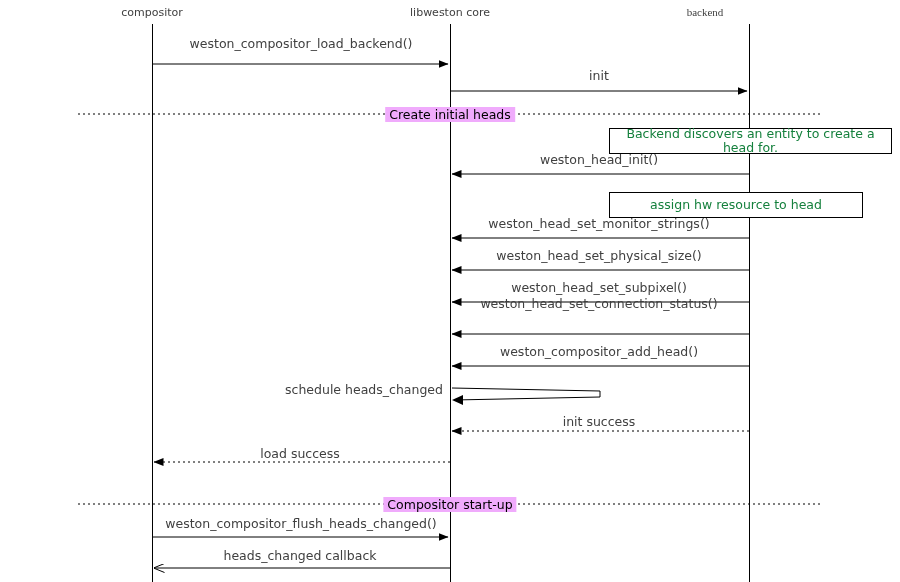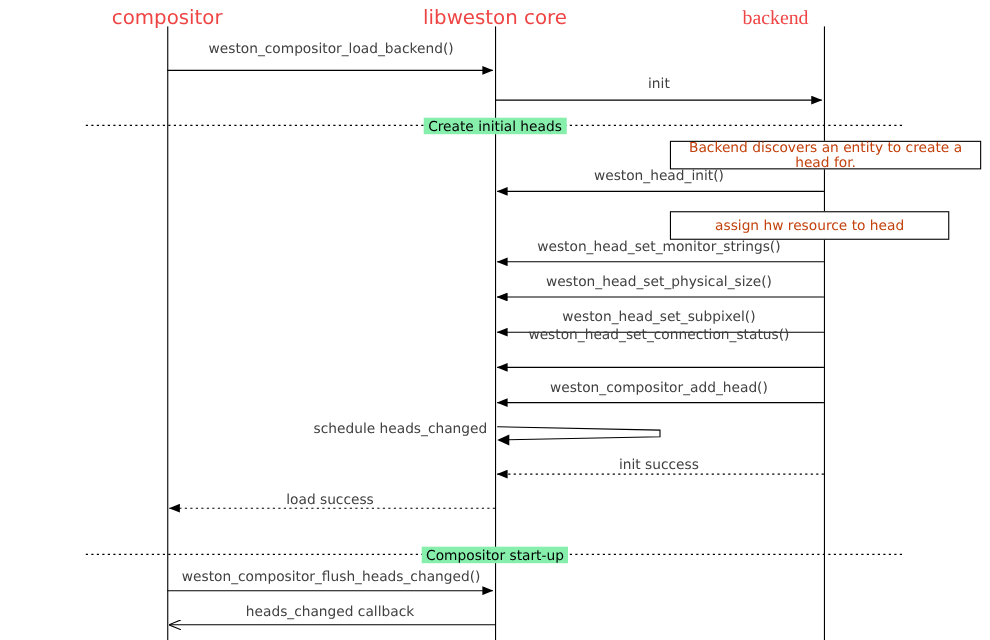--- a/index.html
+++ b/index.html
@@ -10,22 +10,22 @@
   #diagram {
     position: relative;
     width: 900px;
     height: 582px;
     background: #ffffff;
     font-family: "DejaVu Sans", sans-serif;
     overflow: hidden;
   }
   .lifeline-label {
     position: absolute;
-    font-size: 18px;
-    color: #ef4444;
+    font-size: 11px;
+    color: #404040;
     white-space: nowrap;
     transform: translateX(-50%);
     text-align: left;
   }
   .lifeline-line {
     position: absolute;
     width: 1px;
     background: #000000;
   }
   .msg-label {
@@ -35,30 +35,30 @@
     white-space: nowrap;
     text-align: center;
     transform: translateX(-50%);
   }
   .sep-label {
     position: absolute;
     font-size: 12.5px;
     color: #000000;
     white-space: nowrap;
     transform: translateX(-50%);
-    background: #86efac;
+    background: #f0abfc;
     padding: 0 4px;
     text-align: center;
   }
   .note {
     position: absolute;
     border: 1px solid #000000;
     background: #ffffff;
     font-size: 12.5px;
-    color: #c2410c;
+    color: #15803d;
     text-align: center;
     box-sizing: border-box;
     display: flex;
     align-items: center;
     justify-content: center;
     line-height: 1.15;
     padding: 1px 4px;
   }
   svg.overlay {
     position: absolute;

